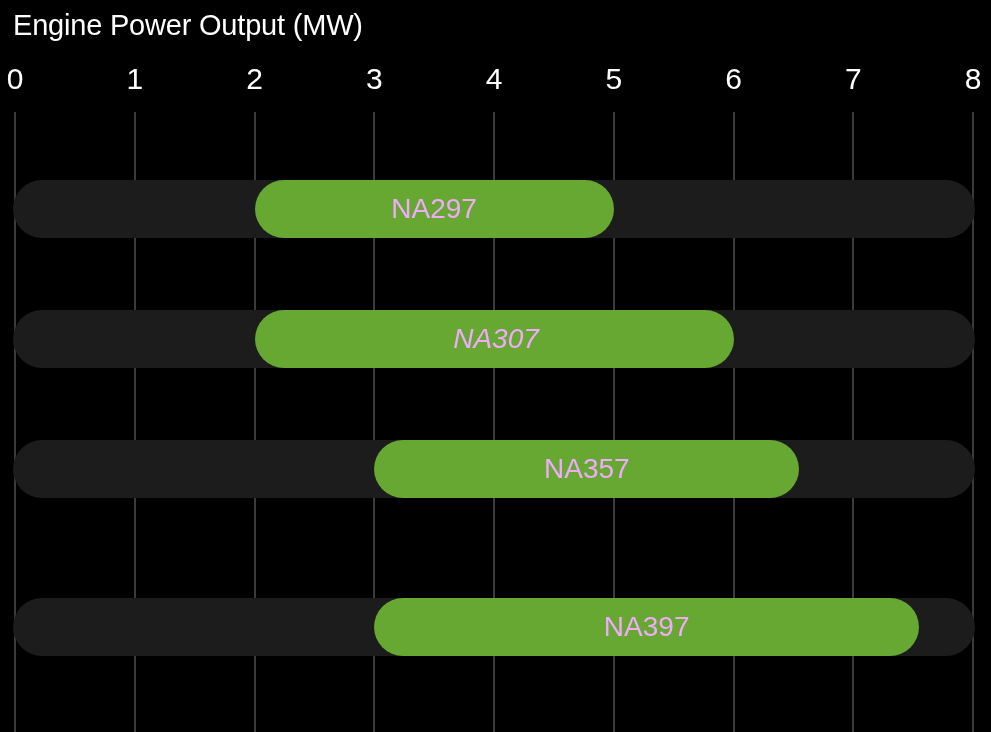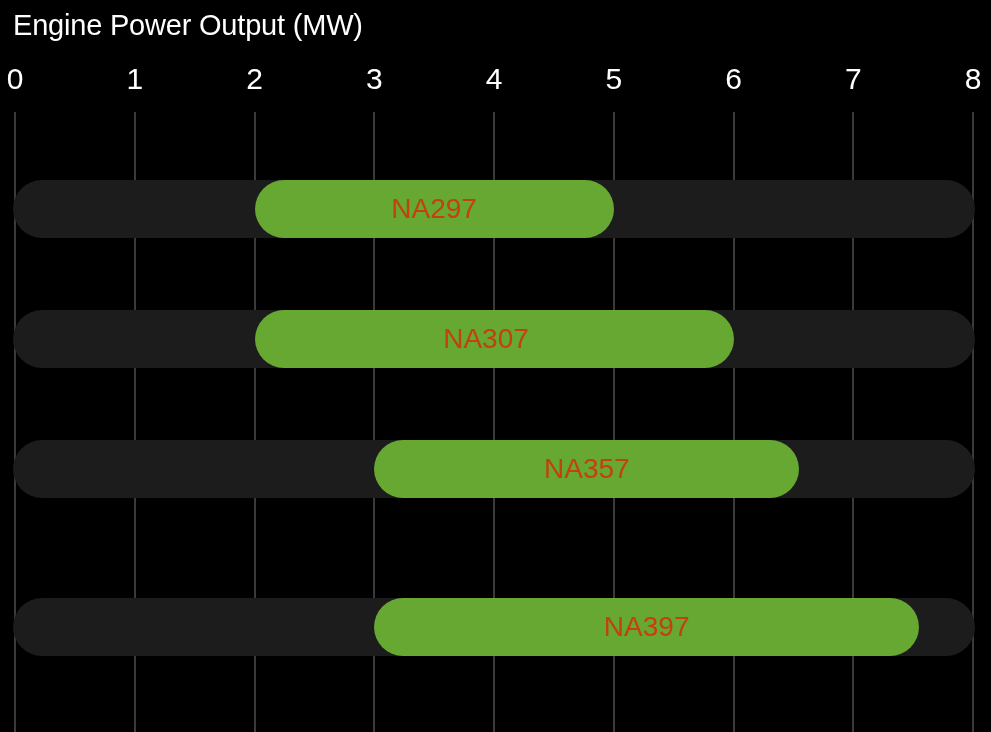--- a/index.html
+++ b/index.html
@@ -69,21 +69,21 @@
     height: 58px;
     background: #66a832;
     border-radius: 29px;
   }
   .bar-label {
     position: absolute;
     top: 0;
     height: 58px;
     line-height: 58px;
     font-size: 28px;
-    color: #c2410c;
+    color: #f0abfc;
     white-space: nowrap;
     transform: translateX(-50%);
   }
 </style>
 </head>
 <body>
 
 <div id="chart-root">
 
   <div id="chart-title">Engine Power Output (MW)</div>
@@ -108,21 +108,21 @@
       <div class="gridline" style="left: 972px;"></div>
       <div class="tick-label" style="left: 973px;">8</div>
       <div class="bar-row" style="left: 0px; top: 180px; width: 991px;">
         <div class="bar-track" style="left: 13px; width: 962px;"></div>
         <div class="bar-value" style="left: 254.5px; width: 359.25px; background: rgb(102, 168, 50);"></div>
         <div class="bar-label" style="left: 434.125px;">NA297</div>
       </div>
       <div class="bar-row" style="left: 0px; top: 310px; width: 991px;">
         <div class="bar-track" style="left: 13px; width: 962px;"></div>
         <div class="bar-value" style="left: 254.5px; width: 479px; background: rgb(102, 168, 50);"></div>
-        <div class="bar-label" style="left: 486px;">NA307</div>
+        <div class="bar-label" style="left: 496px; font-style: italic;">NA307</div>
       </div>
       <div class="bar-row" style="left: 0px; top: 440px; width: 991px;">
         <div class="bar-track" style="left: 13px; width: 962px;"></div>
         <div class="bar-value" style="left: 374.25px; width: 425.112px; background: rgb(102, 168, 50);"></div>
         <div class="bar-label" style="left: 586.806px;">NA357</div>
       </div>
       <div class="bar-row" style="left: 0px; top: 570px; width: 991px; margin-top: 28px;">
         <div class="bar-track" style="left: 13px; width: 962px;"></div>
         <div class="bar-value" style="left: 374.25px; width: 544.862px; background: rgb(102, 168, 50);"></div>
         <div class="bar-label" style="left: 646.681px;">NA397</div>

